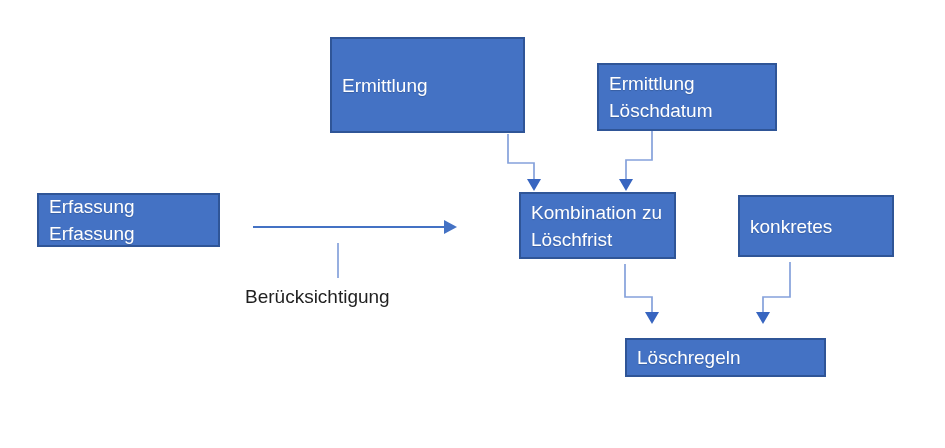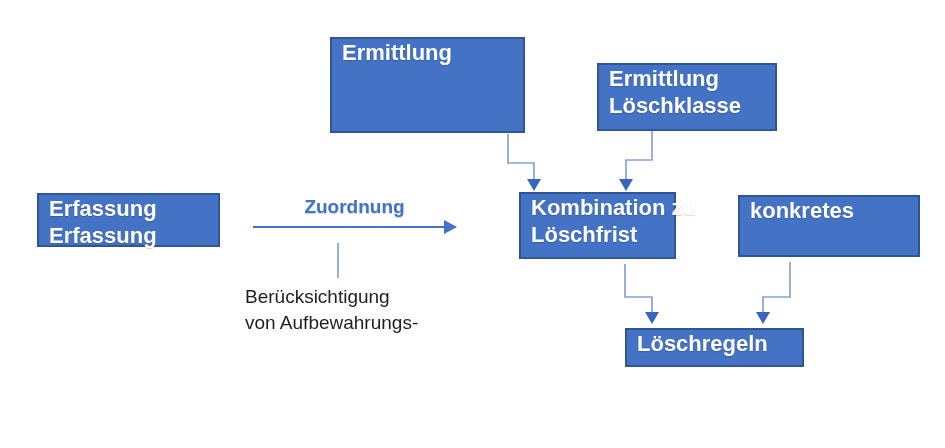--- a/index.html
+++ b/index.html
@@ -29,26 +29,26 @@
     pointer-events: none;
   }
   .box {
     position: absolute;
     background: var(--box-fill, #4472C4);
     border: 2px solid var(--box-border, #2F5597);
     box-sizing: border-box;
     color: var(--box-text, #ffffff);
     display: flex;
     flex-direction: column;
+    justify-content: center;
     padding-left: 10px;
     padding-right: 4px;
-    font-size: 22px;
+    font-size: 19px;
     line-height: 27px;
     text-shadow: 0 1px 1px rgba(0,0,0,0.18);
-    font-weight: bold;
   }
   .box-line {
     white-space: nowrap;
   }
   .flow-label {
     position: absolute;
     left: 253px;
     top: 196px;
     width: 203px;
     text-align: center;
@@ -122,41 +122,39 @@
       <polygon class="arrowhead" points="756,312 770,312 763,324"></polygon>
     </g>
   </svg>
 
   <div class="box" style="left:330px; top:37px; width:195px; height:96px;">
     <div class="box-line">Ermittlung</div>
   </div>
 
   <div class="box" style="left:597px; top:63px; width:180px; height:68px;">
     <div class="box-line">Ermittlung</div>
-    <div class="box-line">Löschklasse</div>
+    <div class="box-line">Löschdatum</div>
   </div>
 
   <div class="box" style="left:37px; top:193px; width:183px; height:54px;">
     <div class="box-line">Erfassung</div>
     <div class="box-line">Erfassung</div>
   </div>
 
   <div class="box" style="left:478px; top:192px; width:157px; height:67px;margin-left:41px;">
     <div class="box-line">Kombination zu</div>
     <div class="box-line">Löschfrist</div>
   </div>
 
-  <div class="box" style="left:738px; top:195px; width:182px; height:62px;">
+  <div class="box" style="left:738px; top:195px; width:156px; height:62px;">
     <div class="box-line">konkretes</div>
   </div>
 
-  <div class="box" style="left:625px; top:328px; width:179px; height:39px;">
+  <div class="box" style="left:625px; top:338px; width:201px; height:39px;">
     <div class="box-line">Löschregeln</div>
   </div>
 
-  <div class="flow-label">Zuordnung</div>
 
   <div class="note">
     <div>Berücksichtigung</div>
-    <div>von Aufbewahrungs-</div>
   </div>
 
 </div>
 
 </body></html>

